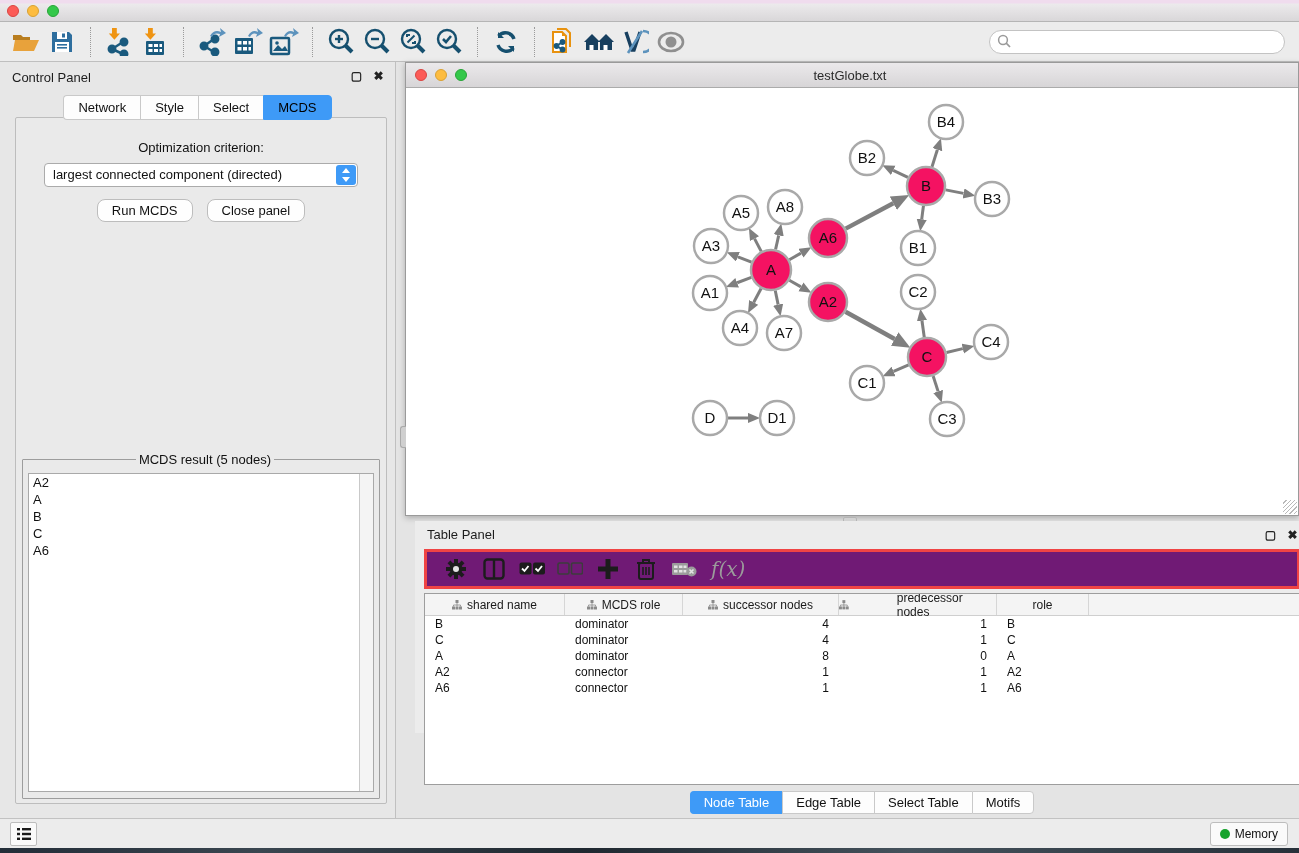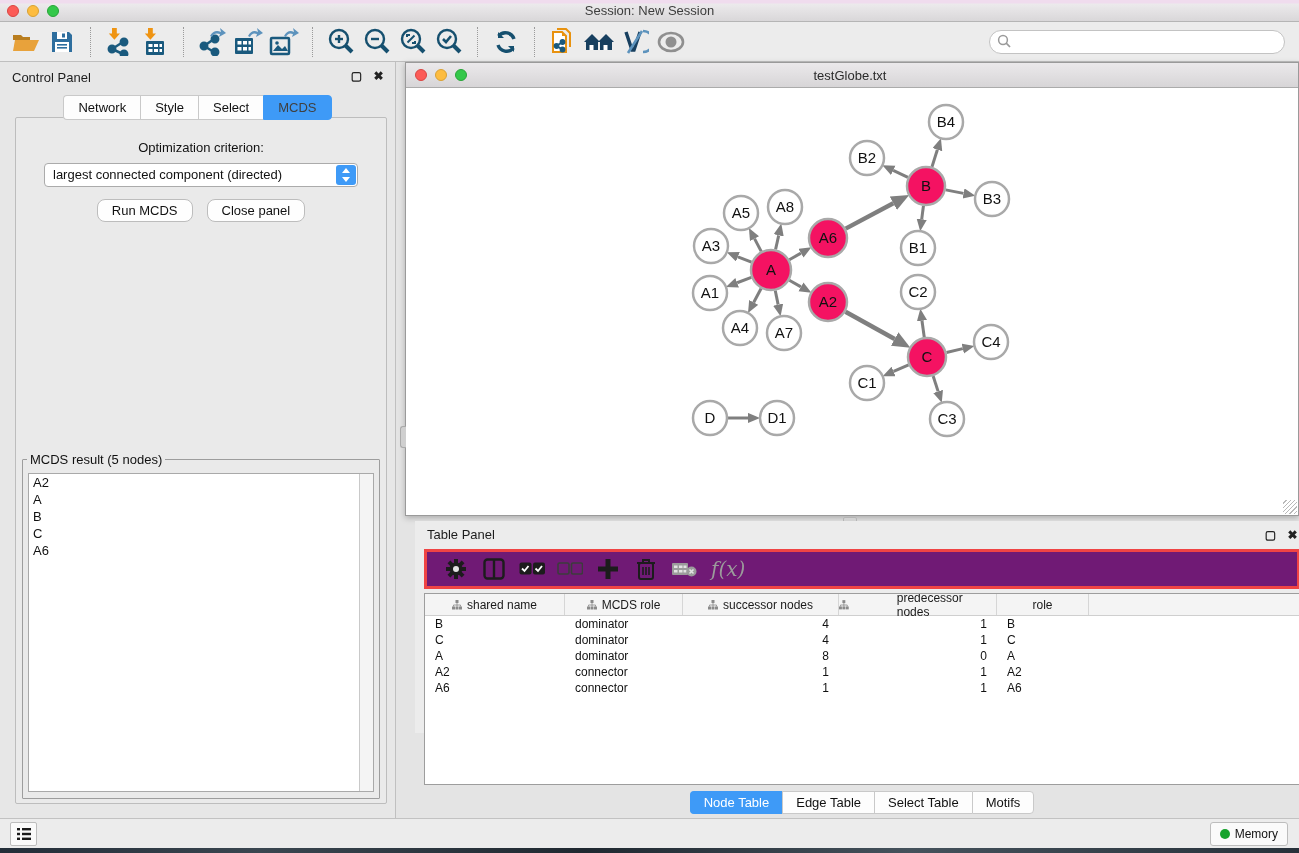--- a/index.html
+++ b/index.html
@@ -30,30 +30,30 @@
   
   #control-panel { position:absolute; left:0; top:62px; width:396px; height:756px; background:#e7e7e7; border-right:1px solid #c0c0c0; }
   #cp-header { position:relative; height:30px; }
   #cp-header .ptitle { position:absolute; left:12px; top:8px; font-size:13px; color:#1d1d1d; }
   .panel-btns { position:absolute; right:10px; top:8px; display:flex; gap:9px; }
   .pbtn { width:13px; height:13px; font-size:12px; line-height:13px; color:#222; text-align:center; cursor:pointer; font-weight:bold; }
   #cp-tabs { position:absolute; left:0; right:0; top:33px; display:flex; justify-content:center; z-index:2; }
   .cp-tab { font-size:13px; padding:4px 14px; background:#fdfdfd; border:1px solid #c9c9c9; border-right:none; color:#111; cursor:pointer; }
   .cp-tab:first-child { border-radius:4px 0 0 4px; }
   .cp-tab:last-child { border-radius:0 4px 4px 0; border-right:1px solid #c9c9c9; }
-  .cp-tab.sel { background:#3e9af7; color:#404040; border-color:#3e9af7; }
+  .cp-tab.sel { background:#3e9af7; color:#000000; border-color:#3e9af7; }
   #cp-body { position:absolute; left:8px; right:8px; top:55px; bottom:14px; background:#eaeaea; border:1px solid #bdbdbd; border-radius:2px;margin-left:7px; }
   #opt-label { margin-top:22px; text-align:center; font-size:13px; color:#111; }
   #opt-select { position:relative; margin:8px auto 0 auto; width:314px; height:24px; background:#fff; border:1px solid #ababab; border-radius:4px; font-size:13px; line-height:22px; padding-left:8px; color:#111; cursor:pointer; }
   #opt-select .spin { position:absolute; right:1px; top:1px; width:20px; height:20px; background:#3e9af7; border-radius:3px; color:#fff; }
   #opt-select .spin svg { display:block; margin:3px auto; }
   #cp-buttons { display:flex; justify-content:center; gap:14px; margin-top:12px; }
   .cpbtn { font-size:13px; padding:3px 14px; background:#fefefe; border:1px solid #bdbdbd; border-radius:8px; color:#111; cursor:pointer; }
   #result-box { position:absolute; left:6px; right:6px; top:334px; bottom:4px; border:1px solid #9d9d9d; border-radius:1px; }
-  #result-box legend { font-size:13px; color:#111; margin-left:4px; padding:0 3px; }
+  #result-box legend { font-size:13px; color:#111; margin-left:4px; padding:0 3px;text-align:center; }
   #result-list { position:absolute; left:5px; right:5px; top:6px; bottom:6px; background:#fff; border:1px solid #a9a9a9; overflow:hidden; }
   #result-list .scroll { position:absolute; right:0; top:0; bottom:0; width:14px; border-left:1px solid #c9c9c9; background:#f4f4f4; }
   .result-item { font-size:13px; color:#111; padding:1px 4px; }
 
   
   #net-window { position:absolute; left:405px; top:62px; width:894px; height:454px; background:#fff; border:1px solid #9a9a9a; box-shadow:0 2px 6px rgba(0,0,0,.25); }
   #net-titlebar { position:relative; height:25px; background:linear-gradient(#ebe9eb,#d7d5d7); border-bottom:1px solid #ababab; }
   #net-titlebar .lights { left:9px; top:6px; }
   #net-titlebar .title { position:absolute; left:0; right:4px; top:5px; text-align:center; font-size:13px; color:#2b2b2b; }
   #net-canvas { position:absolute; left:1px; top:26px; width:890px; height:426px; background:#fff; }
@@ -96,21 +96,20 @@
 </style>
 </head>
 <body>
 
 <div id="titlebar">
   <div class="lights">
     <div class="light red"></div>
     <div class="light yellow"></div>
     <div class="light green"></div>
   </div>
-  <div class="title">Session: New Session</div>
 </div>
 
 <div id="toolbar">
   <button class="tb">
     <svg width="28" height="22" viewBox="0 0 28 22">
       <path d="M1 4 h8 l2 2 h7 v3 h-17 z" fill="#b97e1f"></path>
       <path d="M3 9 h24 l-5 11 h-21 z" fill="#e8a23b"></path>
     </svg>
   </button>
   <button class="tb">

